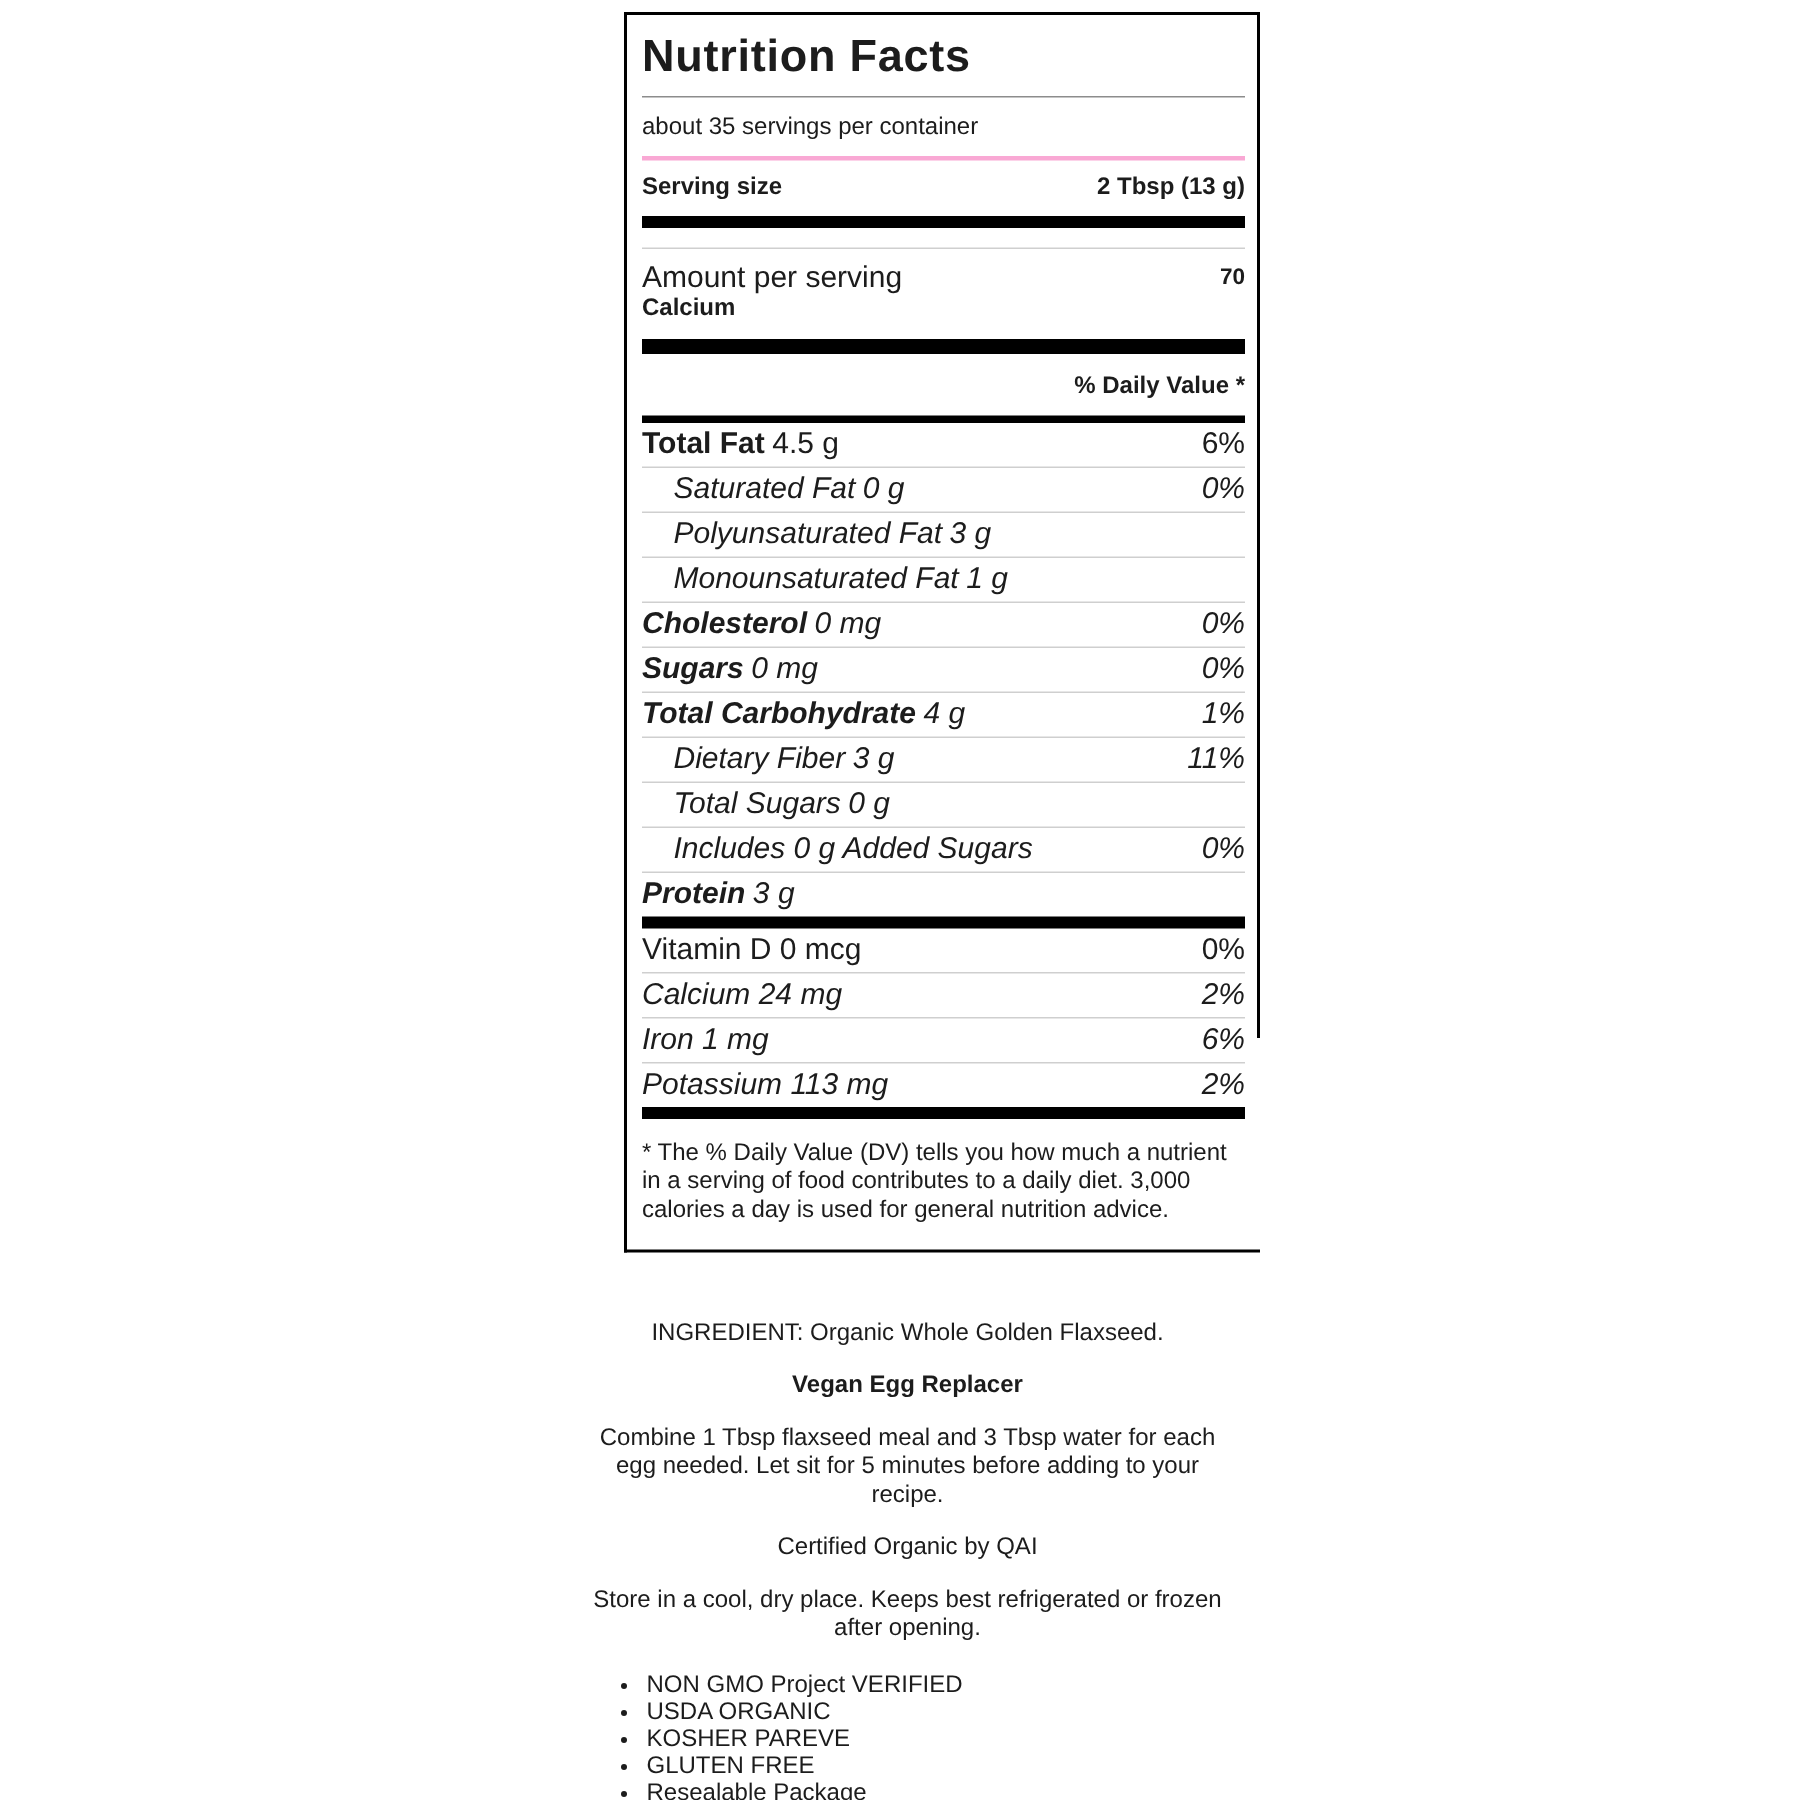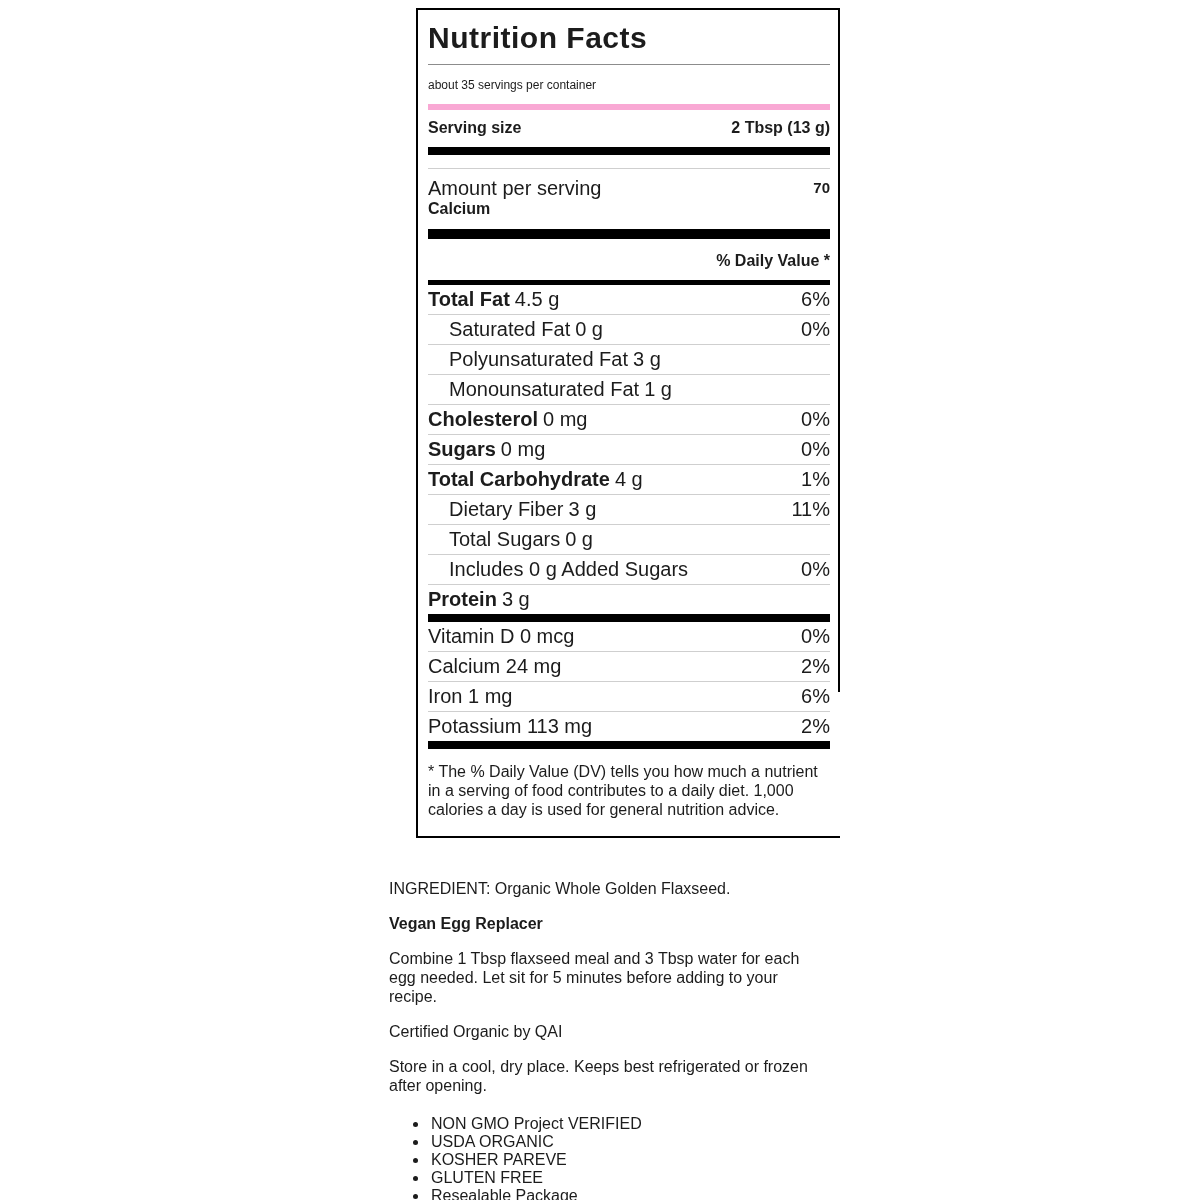--- a/index.html
+++ b/index.html
@@ -40,24 +40,24 @@
     background: #000;
   }
   .nf-title {
     font-size: 30px;
     font-weight: 700;
     letter-spacing: 0.5px;
     padding: 11px 0 9px 0;
     border-bottom: 1px solid #8c8c8c;
   }
   .nf-servings {
-    font-size: 12px;
+    font-size: 16px;
     line-height: 18px;
     padding: 11px 0 10px 0;
-    border-bottom: 6px solid #f9a8d4;
+    border-bottom: 3px solid #f9a8d4;
   }
   .nf-serving-size {
     display: flex;
     justify-content: space-between;
     font-size: 16px;
     font-weight: 700;
     line-height: 18px;
     padding: 9px 0 10px 0;
   }
   .bar8  { height: 8px;  background: #000; }
@@ -83,21 +83,21 @@
   }
 
   .row {
     display: flex;
     justify-content: space-between;
     align-items: baseline;
     font-size: 20px;
     line-height: 19px;
     padding: 5px 0;
   }
-  .rows .row + .row { border-top: 1px solid #cfcfcf; }
+  .rows .row + .row { border-top: 1px solid #cfcfcf; font-style: italic; }
   .row .nm { white-space: nowrap; }
   .row .b { font-weight: 700; }
   .row .amt { margin-left: 5px; }
   .row.sub { padding-left: 21px; }
   .row .dv { white-space: nowrap; }
 
   .nf-footnote {
     font-size: 16px;
     line-height: 19px;
     padding: 13px 0 17px 0;
@@ -105,21 +105,21 @@
 
   
   .details {
     position: absolute;
     left: 389px;
     top: 879px;
     width: 432px;
     font-size: 16px;
     line-height: 19px;
   }
-  .details p { margin: 0 0 16px 0; }
+  .details p { margin: 0 0 16px 0; text-align: center; }
   .details .bold-head { font-weight: 700; }
   .details ul {
     margin: 20px 0 0 0;
     padding-left: 40px;
   }
   .details li {
     line-height: 18px;
     margin: 0;
     padding-left: 2px;
   }
@@ -221,21 +221,21 @@
         <span class="dv">6%</span>
       </div>
       <div class="row">
         <div class="nm"><span>Potassium 113 mg</span></div>
         <span class="dv">2%</span>
       </div>
     </div>
 
     <div class="bar8"></div>
 
-    <div class="nf-footnote">* The % Daily Value (DV) tells you how much a nutrient in a serving of food contributes to a daily diet. 1,000 calories a day is used for general nutrition advice.</div>
+    <div class="nf-footnote">* The % Daily Value (DV) tells you how much a nutrient in a serving of food contributes to a daily diet. 3,000 calories a day is used for general nutrition advice.</div>
   </div>
 
   <div class="details">
     <p>INGREDIENT: Organic Whole Golden Flaxseed.</p>
     <p class="bold-head">Vegan Egg Replacer</p>
     <p>Combine 1 Tbsp flaxseed meal and 3 Tbsp water for each egg needed. Let sit for 5 minutes before adding to your recipe.</p>
     <p>Certified Organic by QAI</p>
     <p>Store in a cool, dry place. Keeps best refrigerated or frozen after opening.</p>
     <ul>
       <li>NON GMO Project VERIFIED</li>

